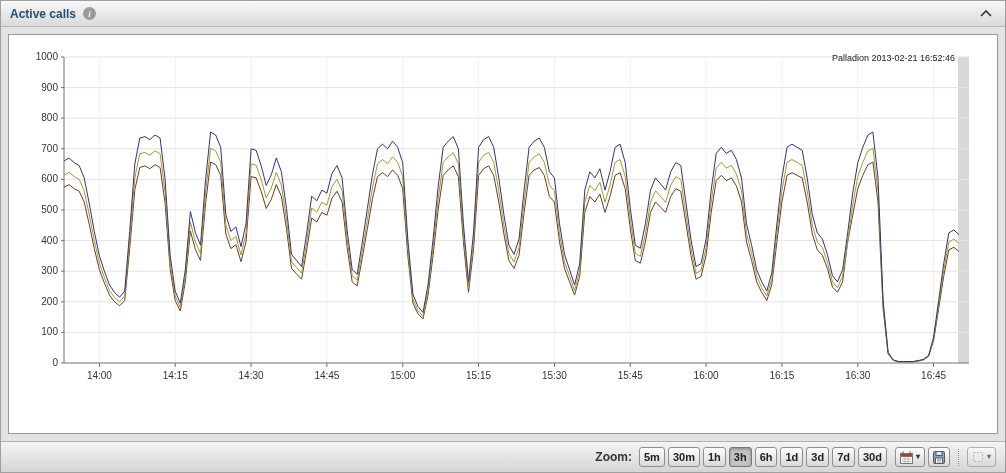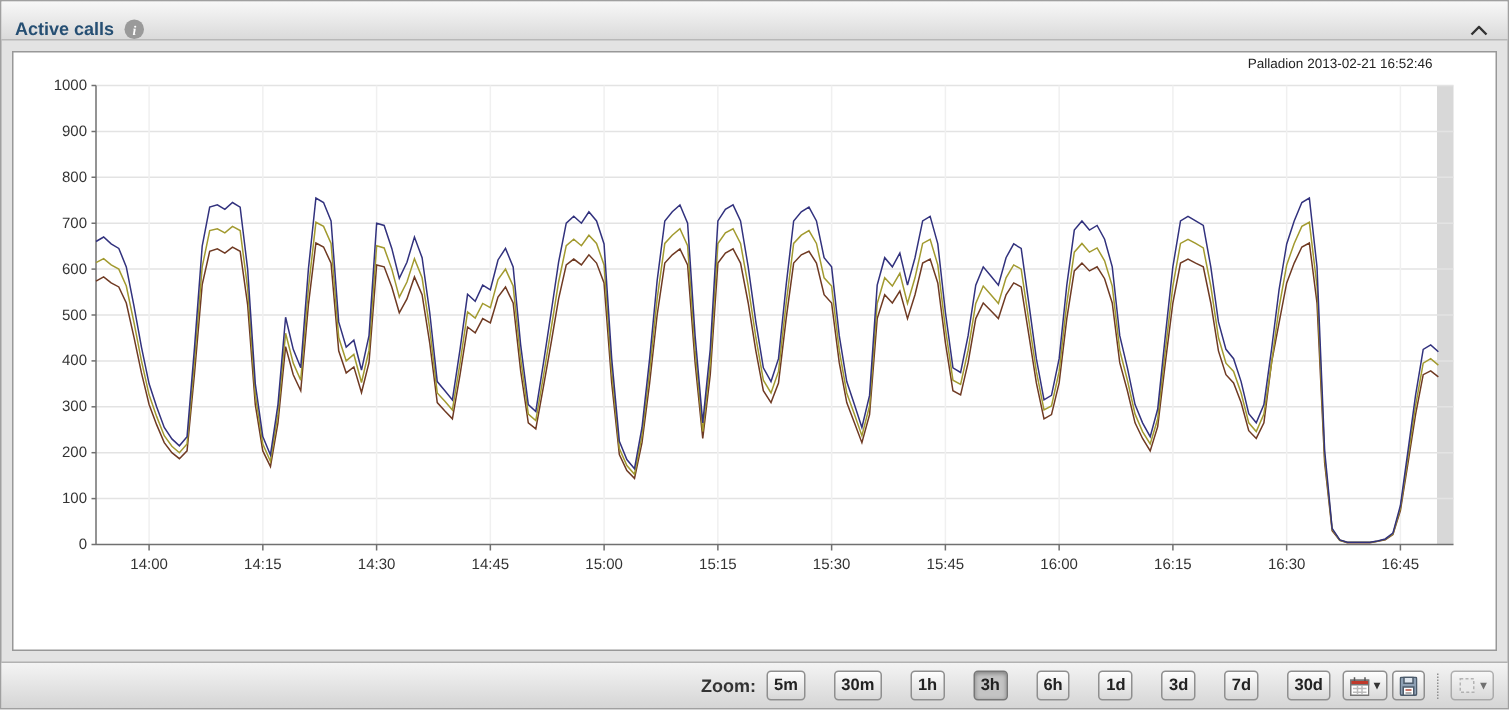--- a/index.html
+++ b/index.html
@@ -1,28 +1,28 @@
 <!DOCTYPE html>
 <html><head>
 <meta charset="utf-8">
 <style>
   html,body{margin:0;padding:0;background:#cfcfcf;font-family:"Liberation Sans",sans-serif;}
   .widget{width:1006px;height:473px;box-sizing:border-box;background:#e3e3e3;border:1px solid #a0a0a0;
           display:flex;flex-direction:column;}
   
   .widget-header{height:25px;flex:0 0 25px;background:linear-gradient(#f8f8f8,#dadada);
-                 border-bottom:1px solid #b8b8b8;display:flex;align-items:flex-end;padding:0 9px;}
+                 border-bottom:1px solid #b8b8b8;display:flex;align-items:center;padding:0 9px;}
   .widget-title{font-size:12px;font-weight:bold;color:#264f73;}
   .info-icon{width:13px;height:13px;border-radius:50%;background:#9a9a9a;color:#fff;
              font-size:9px;font-weight:bold;font-style:italic;display:inline-flex;
              align-items:center;justify-content:center;margin-left:7px;font-family:"Liberation Serif",serif;}
   .collapse-btn{margin-left:auto;background:none;border:none;padding:2px 4px;cursor:pointer;display:flex;}
   
   .chart-box{flex:1;margin:7px;background:#fff;border:1px solid #989898;position:relative;overflow:hidden;}
-  .watermark{position:absolute;top:2px;right:42px;font-size:9px;color:#222;}
+  .watermark{position:absolute;top:18px;right:42px;font-size:9px;color:#222;}
   svg.chart{display:block;margin:16px 0 0 5px;}
   .tick{font:10px "Liberation Sans",sans-serif;fill:#333;}
   .legend{display:flex;gap:48px;margin:3px 0 0 62px;font-size:11px;align-items:center;}
   .legend-item{display:inline-flex;align-items:center;}
   .legend-swatch{display:inline-block;width:20px;height:2px;margin-right:6px;}
   
   .widget-footer{height:30px;flex:0 0 30px;background:linear-gradient(#f4f4f4,#d5d5d5);
                  border-top:1px solid #b2b2b2;display:flex;align-items:center;
                  justify-content:flex-end;padding:0 9px;gap:3px;}
   .zoom-label{font-size:12px;font-weight:bold;color:#333;margin-right:4px;}
@@ -125,21 +125,21 @@
         <line x1="50" y1="6" x2="50" y2="312" stroke="#707070"></line>
         <line x1="50" y1="312" x2="955" y2="312" stroke="#707070"></line>
         <polyline points="50.0,136.4 55.1,133.6 60.1,137.6 65.2,140.3 70.2,151.0 75.3,173.7 80.3,197.6 85.4,218.7 90.4,232.1 95.5,244.1 100.6,250.8 105.6,254.8 110.7,249.6 115.7,197.6 120.8,138.8 125.8,116.5 130.9,114.9 135.9,117.7 141.0,113.7 146.1,116.5 151.1,152.3 156.2,218.7 161.2,249.6 166.3,260.0 171.3,230.9 176.4,180.1 181.5,198.8 186.5,209.5 191.6,152.3 196.6,111.0 201.7,113.7 206.7,124.4 211.8,182.9 216.8,197.6 221.9,193.6 227.0,210.7 232.0,190.8 237.1,125.6 242.1,126.9 247.2,140.3 252.2,157.5 257.3,148.3 262.3,133.6 267.4,145.5 272.5,177.7 277.5,217.4 282.6,223.0 287.6,228.2 292.7,198.8 297.7,167.0 302.8,170.9 307.8,161.4 312.9,164.2 318.0,147.1 323.0,140.3 328.1,151.0 333.1,196.3 338.2,230.9 343.2,234.9 348.3,206.7 353.4,177.7 358.4,148.3 363.5,125.6 368.5,121.7 373.6,125.6 378.6,118.9 383.7,124.4 388.7,137.6 393.8,204.3 398.9,252.0 403.9,262.7 409.0,267.9 414.0,244.1 419.1,204.3 424.1,159.0 429.2,124.4 434.2,118.9 439.3,114.9 444.4,125.6 449.4,190.8 454.5,241.3 459.5,198.8 464.6,124.4 469.6,117.7 474.7,114.9 479.7,124.4 484.8,151.0 489.9,182.9 494.9,209.5 500.0,217.4 505.0,204.3 510.1,161.4 515.1,124.4 520.2,118.9 525.3,116.5 530.3,124.4 535.4,145.5 540.4,151.0 545.5,190.8 550.5,217.4 555.6,230.9 560.6,244.1 565.7,225.4 570.8,161.4 575.8,145.5 580.9,151.0 585.9,143.1 591.0,161.4 596.0,145.5 601.1,124.4 606.1,121.7 611.2,137.6 616.3,177.7 621.3,209.5 626.4,212.2 631.4,190.8 636.5,161.4 641.5,151.0 646.6,156.2 651.6,161.4 656.7,145.5 661.8,137.6 666.8,140.3 671.9,172.2 676.9,204.3 682.0,228.2 687.0,225.4 692.1,204.3 697.2,161.4 702.2,129.6 707.3,124.4 712.3,129.6 717.4,126.9 722.4,134.8 727.5,151.0 732.5,190.8 737.6,209.5 742.7,230.9 747.7,241.3 752.8,249.6 757.8,233.4 762.9,190.8 767.9,151.0 773.0,124.4 778.0,121.7 783.1,124.4 788.2,126.9 793.2,151.0 798.3,182.9 803.3,198.8 808.4,204.3 813.4,217.4 818.5,236.1 823.5,241.3 828.6,230.9 833.7,190.8 838.7,164.2 843.8,137.6 848.8,124.4 853.9,113.7 858.9,111.0 864.0,151.0 869.1,257.5 874.1,302.8 879.2,309.2 884.2,310.8 889.3,310.8 894.3,310.8 899.4,310.8 904.4,309.9 909.5,308.9 914.6,305.3 919.6,289.4 924.7,257.5 929.7,225.4 934.8,198.8 939.8,196.3 944.9,200.3" fill="none" stroke="#6f3a23" stroke-width="1"></polyline>
         <polyline points="50.0,124.1 55.1,121.4 60.1,125.6 65.2,128.4 70.2,139.7 75.3,163.9 80.3,189.6 85.4,212.2 90.4,226.6 95.5,239.5 100.6,246.5 105.6,250.8 110.7,245.0 115.7,189.6 120.8,126.9 125.8,102.7 130.9,101.5 135.9,104.2 141.0,99.9 146.1,102.7 151.1,141.3 156.2,212.2 161.2,245.0 166.3,256.6 171.3,225.1 176.4,171.2 181.5,191.1 186.5,202.5 191.6,141.3 196.6,97.2 201.7,99.9 206.7,111.3 211.8,174.0 216.8,189.6 221.9,185.3 227.0,204.0 232.0,182.6 237.1,112.8 242.1,114.3 247.2,128.4 252.2,147.1 257.3,137.0 262.3,121.4 267.4,134.2 272.5,168.2 277.5,211.0 282.6,216.5 287.6,222.3 292.7,191.1 297.7,156.9 302.8,161.1 307.8,151.3 312.9,154.1 318.0,135.4 323.0,128.4 328.1,139.7 333.1,188.1 338.2,225.1 343.2,229.4 348.3,199.7 353.4,168.2 358.4,137.0 363.5,112.8 368.5,108.5 373.6,112.8 378.6,105.8 383.7,111.3 388.7,125.6 393.8,196.6 398.9,248.0 403.9,259.4 409.0,265.2 414.0,239.5 419.1,196.6 424.1,148.3 429.2,111.3 434.2,105.8 439.3,101.5 444.4,112.8 449.4,182.6 454.5,236.7 459.5,191.1 464.6,111.3 469.6,104.2 474.7,101.5 479.7,111.3 484.8,139.7 489.9,174.0 494.9,202.5 500.0,211.0 505.0,196.6 510.1,151.3 515.1,111.3 520.2,105.8 525.3,102.7 530.3,111.3 535.4,134.2 540.4,139.7 545.5,182.6 550.5,211.0 555.6,225.1 560.6,239.5 565.7,219.6 570.8,151.3 575.8,134.2 580.9,139.7 585.9,131.2 591.0,151.3 596.0,134.2 601.1,111.3 606.1,108.5 611.2,125.6 616.3,168.2 621.3,202.5 626.4,205.2 631.4,182.6 636.5,151.3 641.5,139.7 646.6,145.5 651.6,151.3 656.7,134.2 661.8,125.6 666.8,128.4 671.9,162.7 676.9,196.6 682.0,222.3 687.0,219.6 692.1,196.6 697.2,151.3 702.2,117.1 707.3,111.3 712.3,117.1 717.4,114.3 722.4,122.9 727.5,139.7 732.5,182.6 737.6,202.5 742.7,225.1 747.7,236.7 752.8,245.0 757.8,228.2 762.9,182.6 767.9,139.7 773.0,111.3 778.0,108.5 783.1,111.3 788.2,114.3 793.2,139.7 798.3,174.0 803.3,191.1 808.4,196.6 813.4,211.0 818.5,230.9 823.5,236.7 828.6,225.1 833.7,191.1 838.7,154.1 843.8,125.6 848.8,111.3 853.9,99.9 858.9,97.2 864.0,139.7 869.1,253.6 874.1,301.9 879.2,309.2 884.2,310.5 889.3,310.5 894.3,310.5 899.4,310.5 904.4,309.9 909.5,308.6 914.6,305.0 919.6,287.8 924.7,253.6 929.7,219.6 934.8,191.1 939.8,188.1 944.9,192.4" fill="none" stroke="#a29a2f" stroke-width="1"></polyline>
         <polyline points="50.0,110.0 55.1,107.0 60.1,111.6 65.2,114.6 70.2,126.9 75.3,152.9 80.3,180.4 85.4,204.9 90.4,220.2 95.5,234.0 100.6,241.6 105.6,246.2 110.7,240.1 115.7,180.4 120.8,113.1 125.8,87.1 130.9,85.6 135.9,88.6 141.0,84.0 146.1,87.1 151.1,128.4 156.2,204.9 161.2,240.1 166.3,252.3 171.3,218.7 176.4,160.5 181.5,181.9 186.5,194.2 191.6,128.4 196.6,81.0 201.7,84.0 206.7,96.3 211.8,163.6 216.8,180.4 221.9,175.8 227.0,195.7 232.0,172.8 237.1,97.8 242.1,99.3 247.2,114.6 252.2,134.5 257.3,123.8 262.3,107.0 267.4,120.8 272.5,157.5 277.5,203.4 282.6,209.5 287.6,215.6 292.7,181.9 297.7,145.2 302.8,149.8 307.8,139.1 312.9,142.2 318.0,122.3 323.0,114.6 328.1,126.9 333.1,178.9 338.2,218.7 343.2,223.3 348.3,191.1 353.4,157.5 358.4,123.8 363.5,97.8 368.5,93.2 373.6,97.8 378.6,90.2 383.7,96.3 388.7,111.6 393.8,188.1 398.9,243.2 403.9,255.4 409.0,261.5 414.0,234.0 419.1,188.1 424.1,136.1 429.2,96.3 434.2,90.2 439.3,85.6 444.4,97.8 449.4,172.8 454.5,230.9 459.5,181.9 464.6,96.3 469.6,88.6 474.7,85.6 479.7,96.3 484.8,126.9 489.9,163.6 494.9,194.2 500.0,203.4 505.0,188.1 510.1,139.1 515.1,96.3 520.2,90.2 525.3,87.1 530.3,96.3 535.4,120.8 540.4,126.9 545.5,172.8 550.5,203.4 555.6,218.7 560.6,234.0 565.7,212.6 570.8,139.1 575.8,120.8 580.9,126.9 585.9,117.7 591.0,139.1 596.0,120.8 601.1,96.3 606.1,93.2 611.2,111.6 616.3,157.5 621.3,194.2 626.4,197.3 631.4,172.8 636.5,139.1 641.5,126.9 646.6,133.0 651.6,139.1 656.7,120.8 661.8,111.6 666.8,114.6 671.9,151.3 676.9,188.1 682.0,215.6 687.0,212.6 692.1,188.1 697.2,139.1 702.2,102.4 707.3,96.3 712.3,102.4 717.4,99.3 722.4,108.5 727.5,126.9 732.5,172.8 737.6,194.2 742.7,218.7 747.7,230.9 752.8,240.1 757.8,221.7 762.9,172.8 767.9,126.9 773.0,96.3 778.0,93.2 783.1,96.3 788.2,99.3 793.2,126.9 798.3,163.6 803.3,181.9 808.4,188.1 813.4,203.4 818.5,224.8 823.5,230.9 828.6,218.7 833.7,181.9 838.7,142.2 843.8,111.6 848.8,96.3 853.9,84.0 858.9,81.0 864.0,126.9 869.1,249.3 874.1,301.3 879.2,308.9 884.2,310.5 889.3,310.5 894.3,310.5 899.4,310.5 904.4,309.6 909.5,308.3 914.6,304.4 919.6,286.0 924.7,249.3 929.7,212.6 934.8,181.9 939.8,178.9 944.9,183.5" fill="none" stroke="#32327e" stroke-width="1"></polyline>
       </svg>
   </div>
 
   <div class="widget-footer">
     <span class="zoom-label">Zoom:</span>
-    <span style="display:inline-flex;gap:19px;">
+    <span style="display:inline-flex;gap:3px;">
         <button class="zoom-btn">5m</button>
         <button class="zoom-btn">30m</button>
         <button class="zoom-btn">1h</button>
         <button class="zoom-btn active">3h</button>
         <button class="zoom-btn">6h</button>
         <button class="zoom-btn">1d</button>
         <button class="zoom-btn">3d</button>
         <button class="zoom-btn">7d</button>
         <button class="zoom-btn">30d</button>
       </span>

